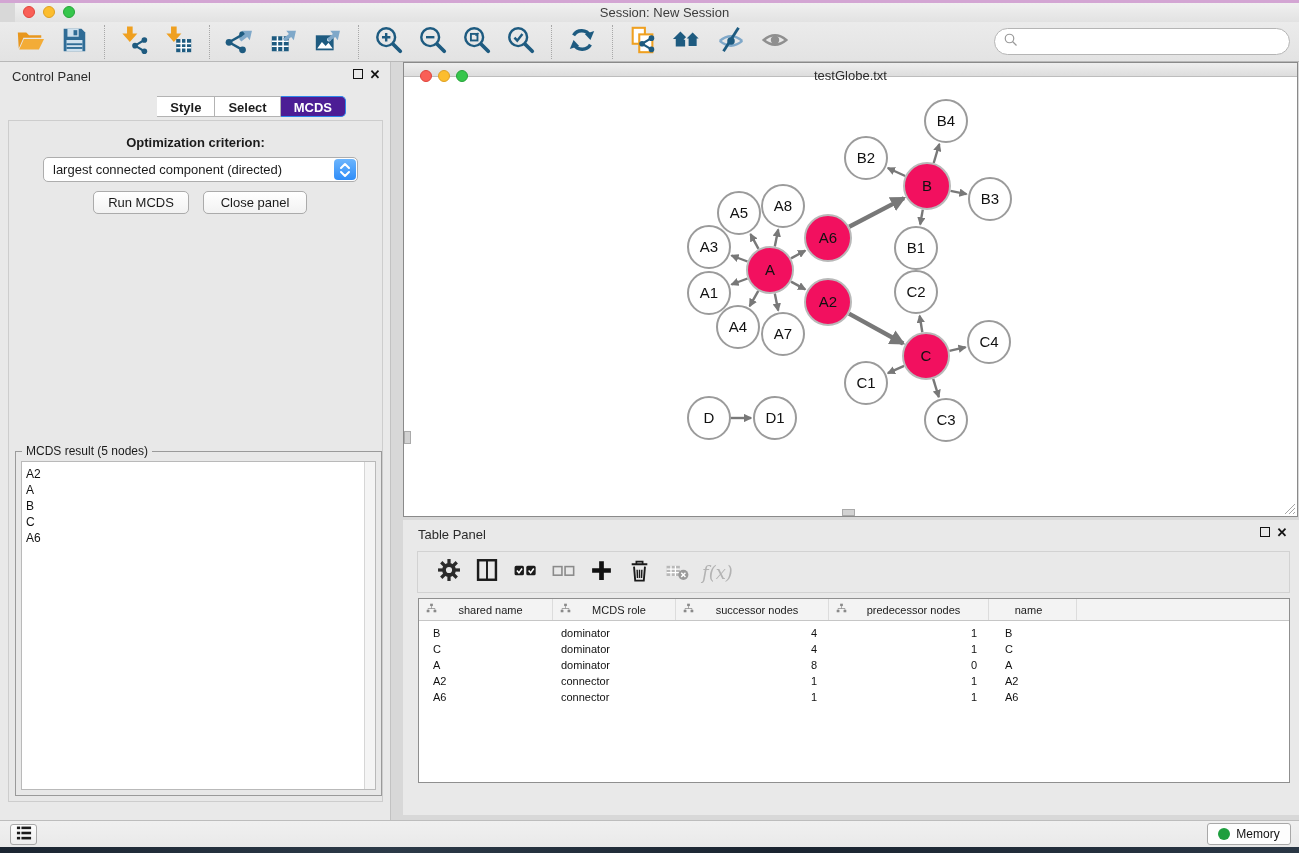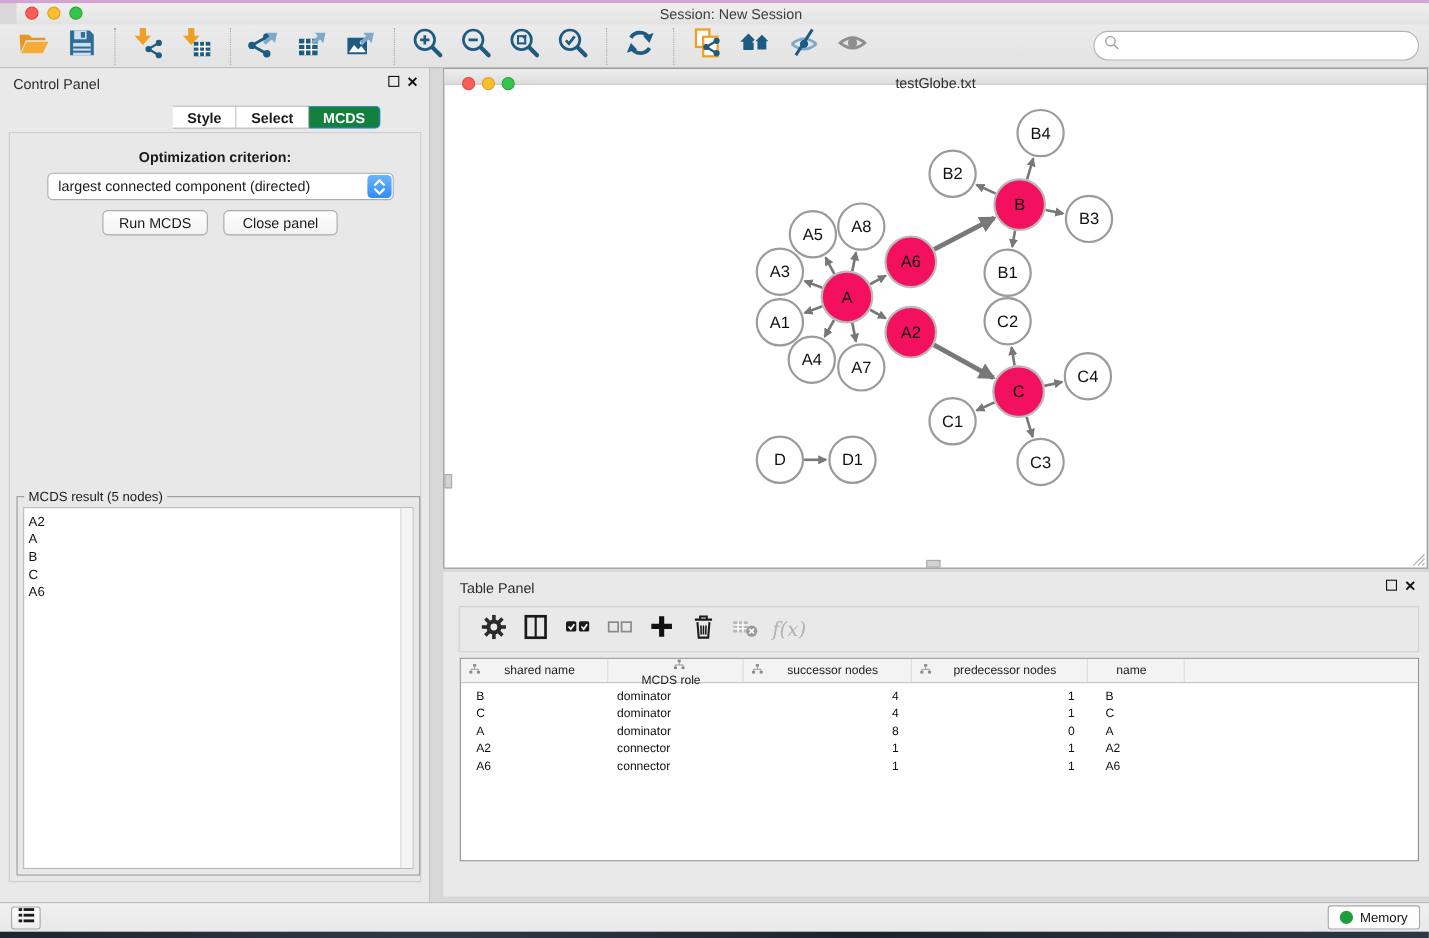--- a/index.html
+++ b/index.html
@@ -27,21 +27,21 @@
   .panel-header { height:28px; position:relative; }
   .panel-title { font-size:13px; color:#2b2b2b; position:absolute; left:12px; top:7px; }
   .win-ctrl { position:absolute; top:7px; width:12px; height:12px; font-size:11px; line-height:12px; text-align:center; color:#111; }
   .win-square { border:1.5px solid #111; width:10px; height:10px; }
   .win-x { font-weight:bold; font-size:13px; }
 
   .seg-tabs { display:flex; }
   .seg { height:21px; line-height:21px; background:#fff; border:1px solid #b3b3b3; border-left:none; font-size:13px; font-weight:600; color:#1b1b1b; text-align:center; padding:0 13px; }
   .seg:first-child { border-left:1px solid #b3b3b3; border-radius:5px 0 0 5px;margin-top:28px; }
   .seg:last-child { border-radius:0 5px 5px 0; }
-  .seg.active { background:#15803d; border-color:#2e87ea; color:#fff; }
+  .seg.active { background:#4c1d95; border-color:#2e87ea; color:#fff; }
 
   #cp-tabs { position:absolute; left:78px; top:34px; }
   #cp-content { position:absolute; left:8px; top:58px; width:375px; height:682px; background:#e8e8e8; border:1px solid #cdcdcd; }
   #opt-label { width:100%; text-align:center; font-size:13px; font-weight:600; color:#1b1b1b; top:14px; }
   #opt-select { left:34px; top:36px; width:315px; height:25px; background:#fff; border:1px solid #adadad; border-radius:5px; font-size:13px; color:#1b1b1b; line-height:23px; padding-left:9px; }
   #opt-stepper { position:absolute; right:1px; top:1px; width:22px; height:21px; border-radius:4px; background:linear-gradient(#6cb5fd,#2f8df8); display:flex; align-items:center; justify-content:center; }
   .cp-btn { top:70px; height:23px; background:linear-gradient(#ffffff,#f2f2f2); border:1px solid #ababab; border-radius:5px; font-size:13px; color:#1b1b1b; text-align:center; line-height:21px; }
   #run-btn { left:84px; width:96px; }
   #close-btn { left:194px; width:104px; }
 
@@ -508,21 +508,21 @@
           <span class="hicon"><svg width="11" height="11" viewBox="0 0 32 32">
               <g fill="#8a8a8a">
                 <rect x="12" y="2" width="8" height="7"></rect>
                 <rect x="2" y="20" width="8" height="7"></rect>
                 <rect x="22" y="20" width="8" height="7"></rect>
               </g>
               <path d="M16,9 v5 M6,20 v-4 h20 v4 M16,14 v2" stroke="#8a8a8a" stroke-width="2.2" fill="none"></path>
             </svg></span>
           <span class="hlabel">shared name</span>
         </div>
-        <div class="nt-hcell" style="width: 123px; flex-direction: column;">
+        <div class="nt-hcell" style="width: 123px;">
           <span class="hicon"><svg width="11" height="11" viewBox="0 0 32 32">
               <g fill="#8a8a8a">
                 <rect x="12" y="2" width="8" height="7"></rect>
                 <rect x="2" y="20" width="8" height="7"></rect>
                 <rect x="22" y="20" width="8" height="7"></rect>
               </g>
               <path d="M16,9 v5 M6,20 v-4 h20 v4 M16,14 v2" stroke="#8a8a8a" stroke-width="2.2" fill="none"></path>
             </svg></span>
           <span class="hlabel">MCDS role</span>
         </div>

